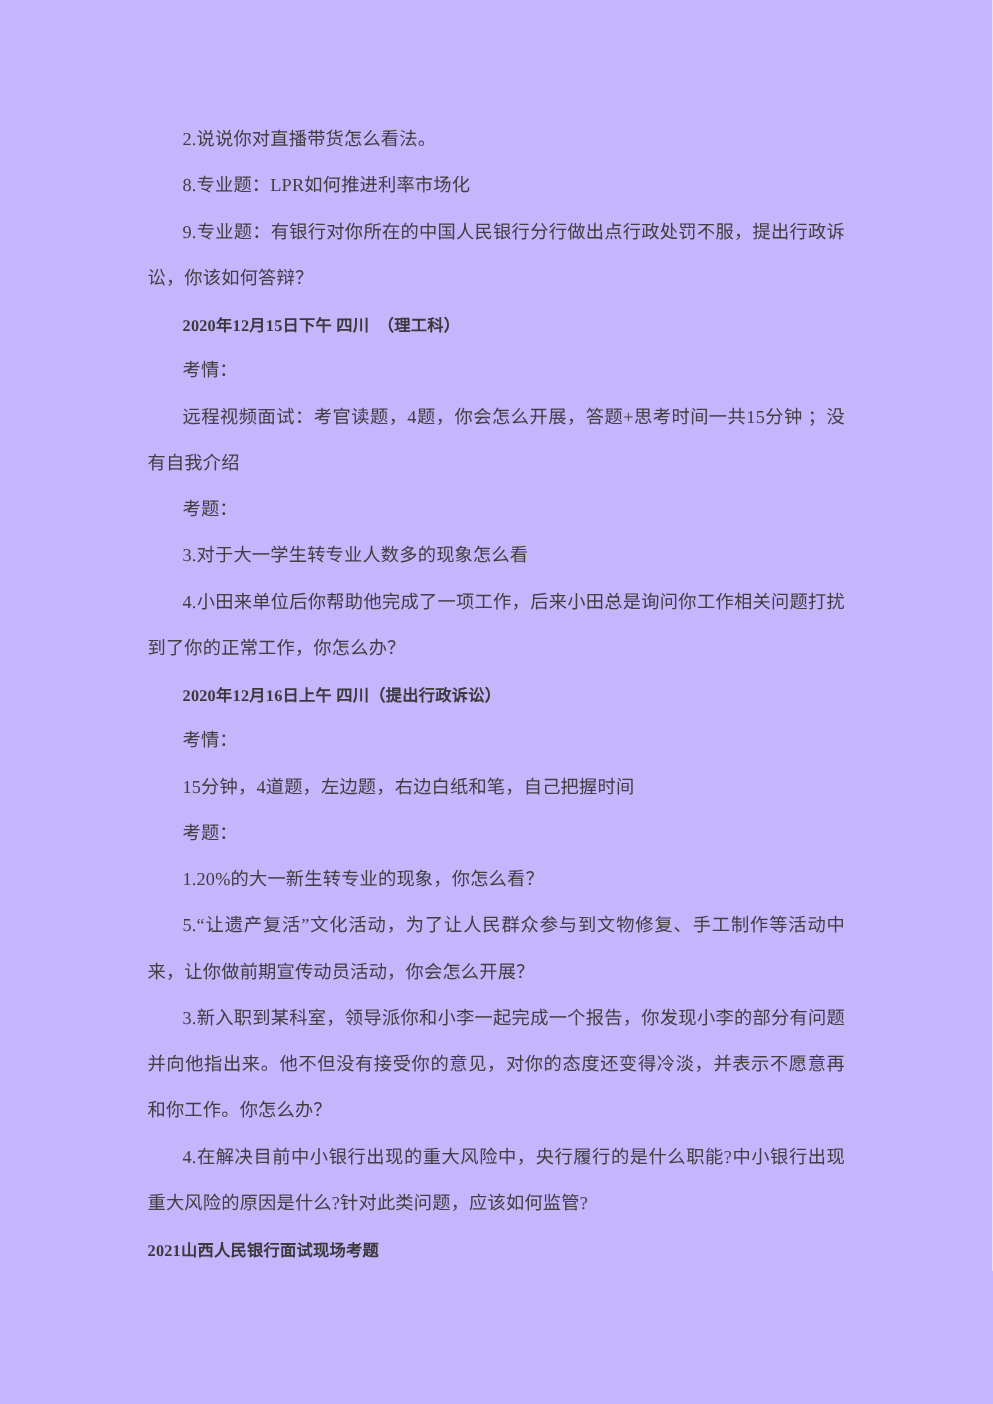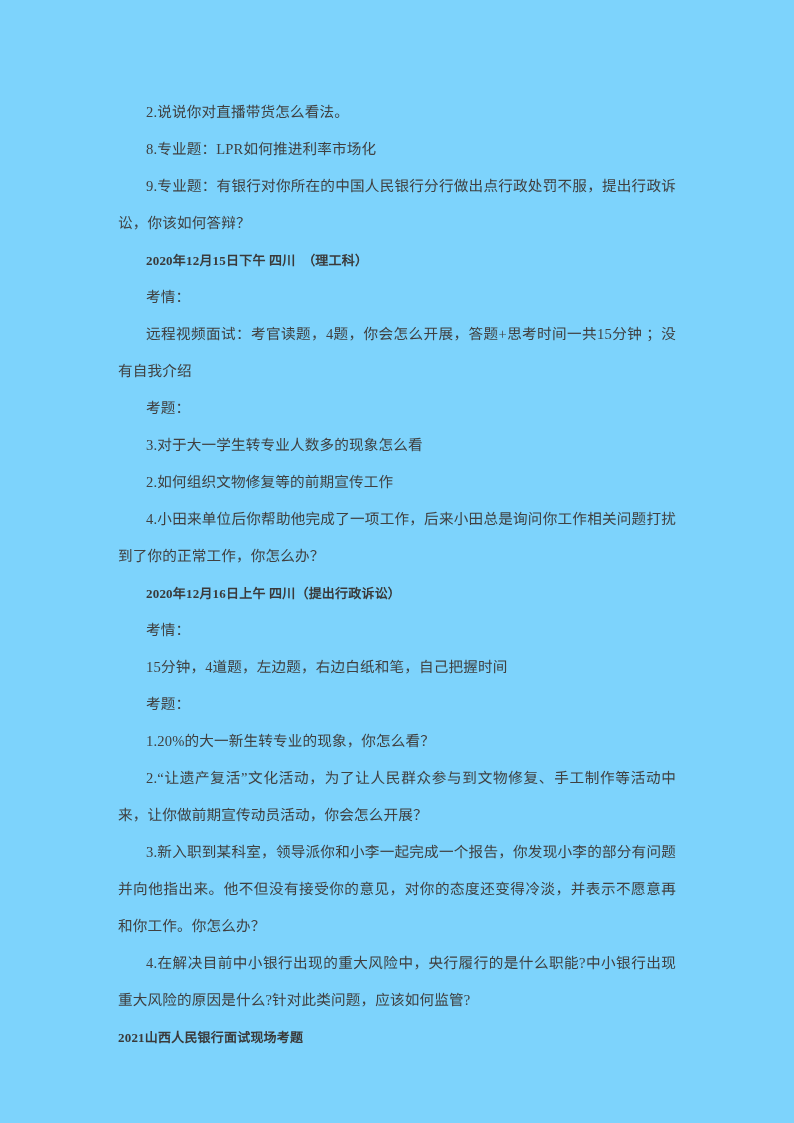--- a/index.html
+++ b/index.html
@@ -9,21 +9,21 @@
     background: #ffffff;
   }
   body {
     font-family: "Liberation Serif", "DejaVu Serif", serif;
     color: #404040;
   }
   .page {
     position: relative;
     width: 794px;
     height: 1123px;
-    background: #7dd3fc;
+    background: #c4b5fd;
     margin: 0 auto;
     overflow: hidden;
     box-sizing: border-box;
   }
   .content {
     position: absolute;
     left: 118px;
     top: 94px;
     width: 558px;
   }
@@ -73,36 +73,35 @@
     <p class="heading">2020年12月15日下午 四川　（理工科）</p>
 
     <p class="para">考情：</p>
 
     <p class="para">远程视频面试：考官读题，4题，你会怎么开展，答题+思考时间一共15分钟 ；没有自我介绍</p>
 
     <p class="para">考题：</p>
 
     <p class="para">3.对于大一学生转专业人数多的现象怎么看</p>
 
-    <p class="para">2.如何组织文物修复等的前期宣传工作</p>
 
 
     <p class="para">4.小田来单位后你帮助他完成了一项工作，后来小田总是询问你工作相关问题打扰到了你的正常工作，你怎么办？</p>
 
     <p class="heading">2020年12月16日上午 四川（提出行政诉讼）</p>
 
     <p class="para">考情：</p>
 
     <p class="para">15分钟，4道题，左边题，右边白纸和笔，自己把握时间</p>
 
     <p class="para">考题：</p>
 
     <p class="para">1.20%的大一新生转专业的现象，你怎么看？</p>
 
-    <p class="para">2.“让遗产复活”文化活动，为了让人民群众参与到文物修复、手工制作等活动中来，让你做前期宣传动员活动，你会怎么开展？</p>
+    <p class="para">5.“让遗产复活”文化活动，为了让人民群众参与到文物修复、手工制作等活动中来，让你做前期宣传动员活动，你会怎么开展？</p>
 
     <p class="para">3.新入职到某科室，领导派你和小李一起完成一个报告，你发现小李的部分有问题并向他指出来。他不但没有接受你的意见，对你的态度还变得冷淡，并表示不愿意再和你工作。你怎么办？</p>
 
     <p class="para">4.在解决目前中小银行出现的重大风险中，央行履行的是什么职能?中小银行出现重大风险的原因是什么?针对此类问题，应该如何监管?</p>
 
     <p class="heading flush">2021山西人民银行面试现场考题</p>
 
   </div>
 </div>
 

